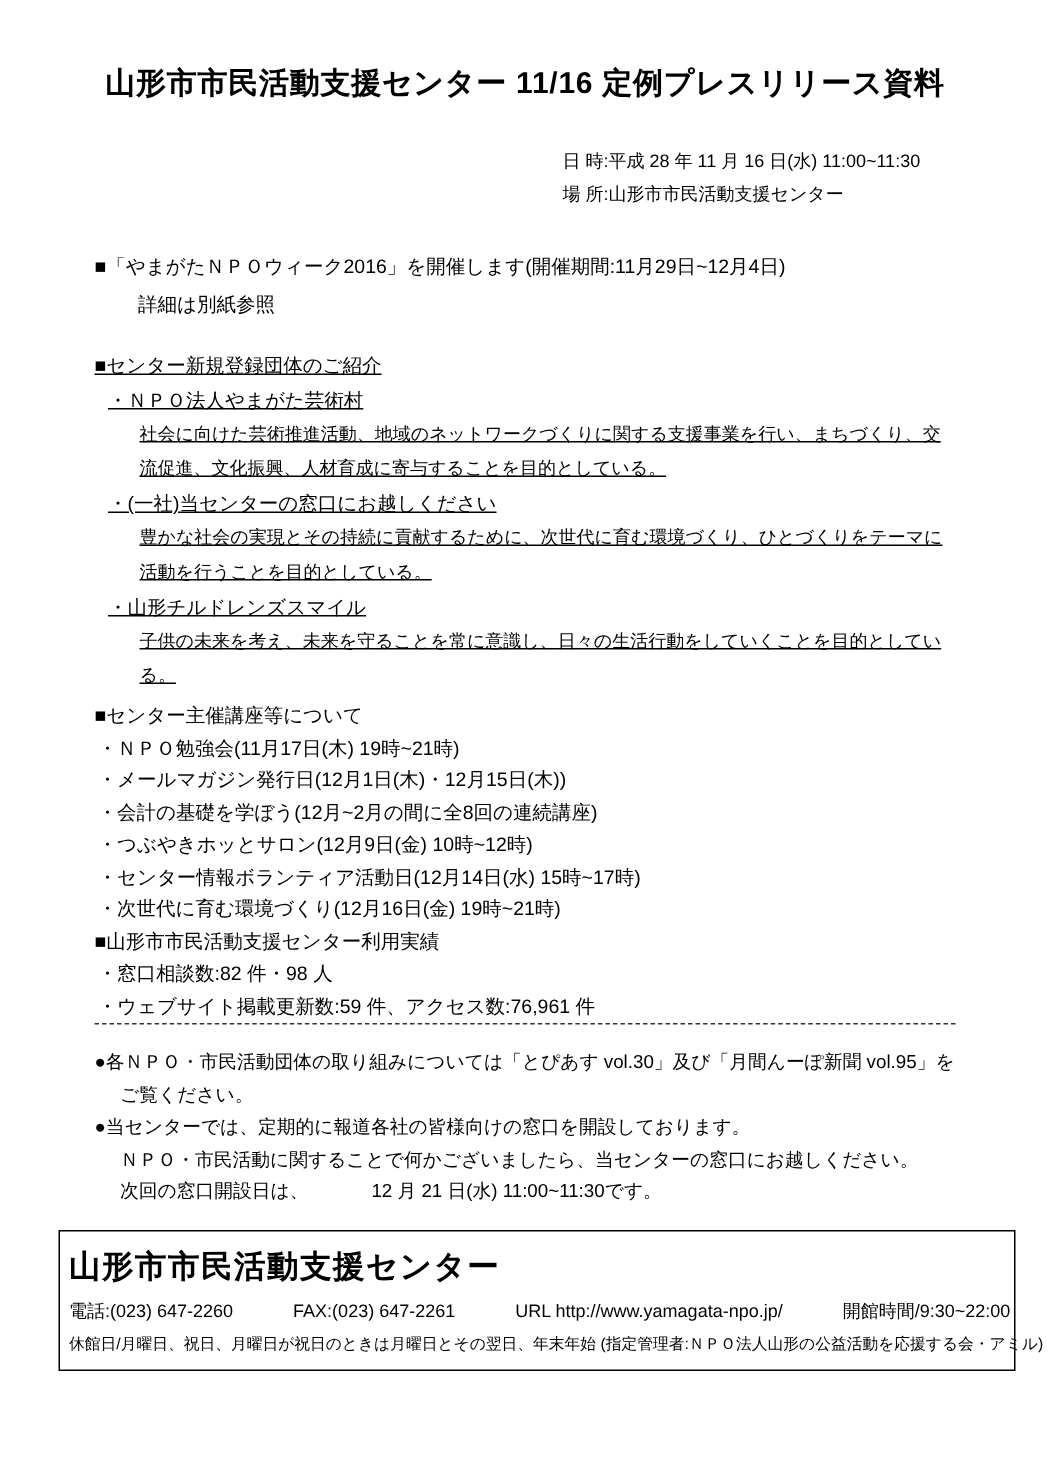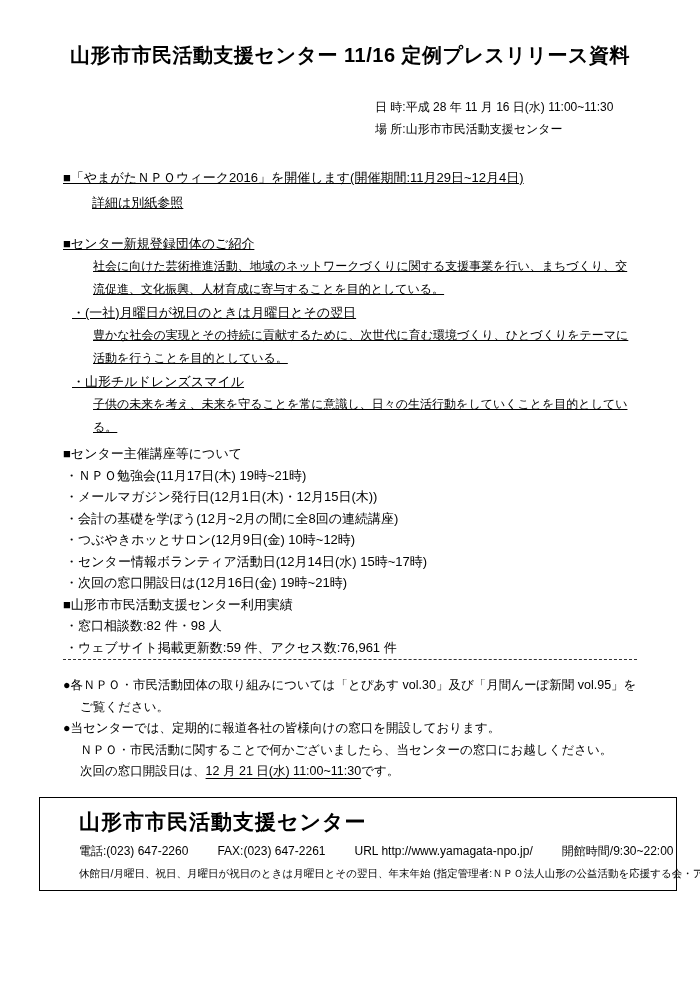--- a/index.html
+++ b/index.html
@@ -30,65 +30,65 @@
     white-space: nowrap;
   }
   .meta {
     margin-top: 27px;
     padding-left: 312px;
     font-size: 12px;
     line-height: 22px;
     white-space: nowrap;
   }
   .sec { font-size: 13px; }
-  .sec-npoweek { margin-top: 25px; line-height: 25px; text-decoration: underline; }
+  .sec-npoweek { margin-top: 25px; line-height: 25px; }
   .sec-groups  { margin-top: 17px; line-height: 23px; text-decoration: underline; }
   .sec-courses { margin-top: 4px;  line-height: 21.5px; }
   .sec-usage   { line-height: 21.5px; }
   .sec-notes   { margin-top: 15px; line-height: 21.5px; font-size: 12.5px; }
   .line { white-space: nowrap; }
   .indent-note  { padding-left: 29px; }
   .group-name   { padding-left: 9px; white-space: nowrap; }
   .group-desc   { padding-left: 30px; font-size: 12px; line-height: 23px; }
   .tick         { padding-left: 2px; white-space: nowrap; }
   .cont         { padding-left: 17px; }
   .divider {
     margin-top: 1px;
     height: 0;
     border-top: 1px dashed #333333;
   }
   .u {
-    text-decoration: underline;
     text-underline-offset: 3px;
+    margin-left: 42px;
   }
   .footer-box {
     box-sizing: border-box;
     margin-top: 14px;
     margin-left: -24px;
     width: 638px;
     border: 1.5px solid #000000;
-    padding: 9px 14px 9px 39px;
+    padding: 9px 14px 9px 6px;
   }
   .f-name {
     font-size: 21px;
     font-weight: 700;
     letter-spacing: 1px;
     line-height: 30px;
     white-space: nowrap;
   }
   .f-address {
     margin-top: 6px;
     font-size: 12px;
     line-height: 20px;
     white-space: nowrap;
   }
   .f-contact {
     margin-top: 4px;
     display: flex;
-    gap: 29px;
+    gap: 40px;
     font-size: 12px;
     line-height: 20px;
     white-space: nowrap;
   }
   .f-closed {
     margin-top: 4px;
     font-size: 10.5px;
     line-height: 16px;
     white-space: nowrap;
   }
@@ -107,40 +107,41 @@
 
   <section class="sec sec-npoweek">
     <div class="line">■「やまがたＮＰＯウィーク2016」を開催します(開催期間:11月29日~12月4日)</div>
     <div class="indent-note">詳細は別紙参照</div>
   </section>
 
   <section class="sec sec-groups">
     <div class="line">■センター新規登録団体のご紹介</div>
 
     <div>
+      <div class="group-name">・ＮＰＯ法人やまがた芸術村</div>
       <div class="group-desc">社会に向けた芸術推進活動、地域のネットワークづくりに関する支援事業を行い、まちづくり、交流促進、文化振興、人材育成に寄与することを目的としている。</div>
     </div>
     <div>
-      <div class="group-name">・(一社)月曜日が祝日のときは月曜日とその翌日</div>
+      <div class="group-name">・(一社)当センターの窓口にお越しください</div>
       <div class="group-desc">豊かな社会の実現とその持続に貢献するために、次世代に育む環境づくり、ひとづくりをテーマに活動を行うことを目的としている。</div>
     </div>
     <div>
       <div class="group-name">・山形チルドレンズスマイル</div>
       <div class="group-desc">子供の未来を考え、未来を守ることを常に意識し、日々の生活行動をしていくことを目的としている。</div>
     </div>
   </section>
 
   <section class="sec sec-courses">
     <div class="line">■センター主催講座等について</div>
     <div class="tick">・ＮＰＯ勉強会(11月17日(木) 19時~21時)</div>
     <div class="tick">・メールマガジン発行日(12月1日(木)・12月15日(木))</div>
     <div class="tick">・会計の基礎を学ぼう(12月~2月の間に全8回の連続講座)</div>
     <div class="tick">・つぶやきホッとサロン(12月9日(金) 10時~12時)</div>
     <div class="tick">・センター情報ボランティア活動日(12月14日(水) 15時~17時)</div>
-    <div class="tick">・次回の窓口開設日は(12月16日(金) 19時~21時)</div>
+    <div class="tick">・次世代に育む環境づくり(12月16日(金) 19時~21時)</div>
   </section>
 
   <section class="sec sec-usage">
     <div class="line">■山形市市民活動支援センター利用実績</div>
     <div class="tick">・窓口相談数:82 件・98 人</div>
     <div class="tick">・ウェブサイト掲載更新数:59 件、アクセス数:76,961 件</div>
   </section>
 
   <div class="divider"></div>
 

